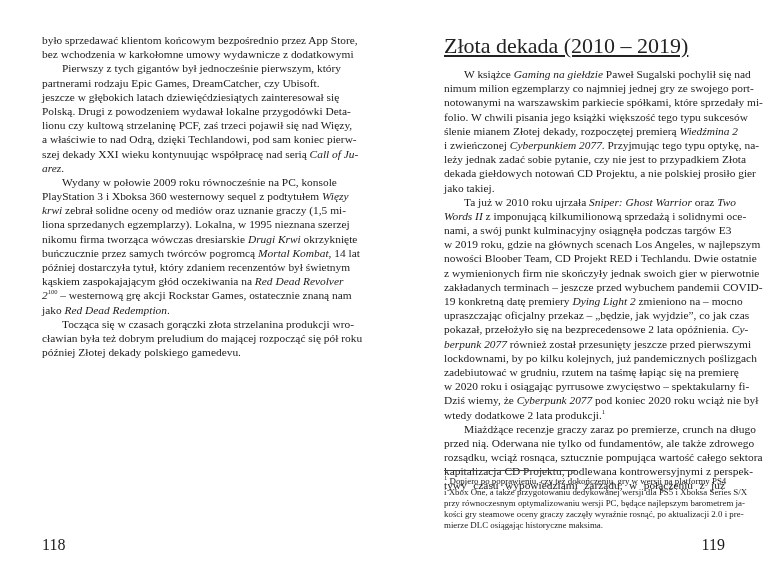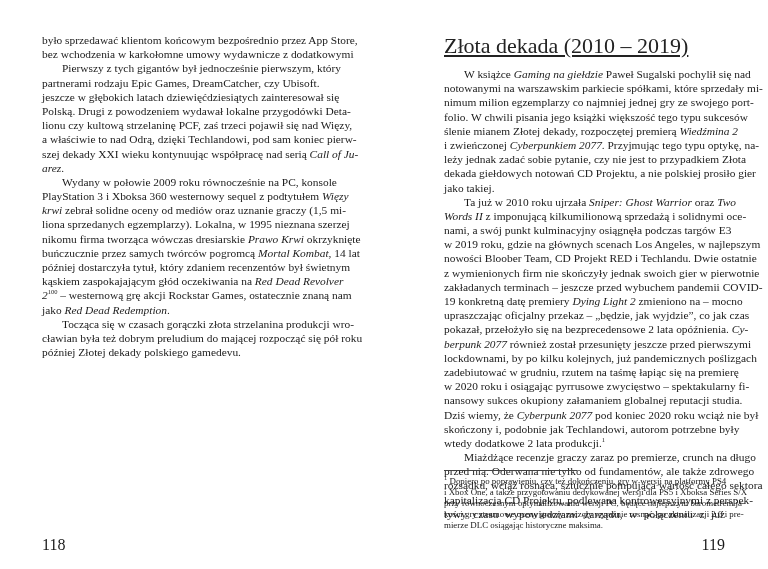--- a/index.html
+++ b/index.html
@@ -36,62 +36,60 @@
       <span class="line"><span>jeszcze w głębokich latach dziewięćdziesiątych zainteresował się</span></span>
       <span class="line"><span>Polską. Drugi z powodzeniem wydawał lokalne przygodówki Deta-</span></span>
       <span class="line"><span>lionu czy kultową strzelaninę PCF, zaś trzeci pojawił się nad Więzy,</span></span>
       <span class="line"><span>a właściwie to nad Odrą, dzięki Techlandowi, pod sam koniec pierw-</span></span>
       <span class="line"><span>szej dekady XXI wieku kontynuując współpracę nad serią </span><i>Call of Ju-</i></span>
       <span class="line last"><i>arez</i><span>.</span></span>
       <span class="line indent"><span>Wydany w połowie 2009 roku równocześnie na PC, konsole</span></span>
       <span class="line"><span>PlayStation 3 i Xboksa 360 westernowy sequel z podtytułem </span><i>Więzy</i></span>
       <span class="line"><i>krwi</i><span> zebrał solidne oceny od mediów oraz uznanie graczy (1,5 mi-</span></span>
       <span class="line"><span>liona sprzedanych egzemplarzy). Lokalna, w 1995 nieznana szerzej</span></span>
-      <span class="line"><span>nikomu firma tworząca wówczas dresiarskie </span><i>Prawo Krwi</i><span> okrzyknięte</span></span>
+      <span class="line"><span>nikomu firma tworząca wówczas dresiarskie </span><i>Drugi Krwi</i><span> okrzyknięte</span></span>
       <span class="line"><span>buńczucznie przez samych twórców pogromcą </span><i>Mortal Kombat</i><span>, 14 lat</span></span>
       <span class="line"><span>później dostarczyła tytuł, który zdaniem recenzentów był świetnym</span></span>
       <span class="line"><span>kąskiem zaspokajającym głód oczekiwania na </span><i>Red Dead Revolver</i></span>
       <span class="line"><i>2</i><sup>100</sup><span> – westernową grę akcji Rockstar Games, ostatecznie znaną nam</span></span>
       <span class="line last"><span>jako </span><i>Red Dead Redemption</i><span>.</span></span>
       <span class="line indent"><span>Tocząca się w czasach gorączki złota strzelanina produkcji wro-</span></span>
       <span class="line"><span>cławian była też dobrym preludium do mającej rozpocząć się pół roku</span></span>
       <span class="line last"><span>później Złotej dekady polskiego gamedevu.</span></span>
     </div>
   <div class="pagenum">118</div>
 </div>
 
 <div class="page right">
   <div class="heading">Złota dekada (2010 – 2019)</div>
   <div class="col" id="right-col">
       <span class="line indent"><span>W książce </span><i>Gaming na giełdzie</i><span> Paweł Sugalski pochylił się nad</span></span>
+      <span class="line"><span>nimum milion egzemplarzy co najmniej jednej gry ze swojego port-</span></span>
       <span class="line"><span>notowanymi na warszawskim parkiecie spółkami, które sprzedały mi-</span></span>
-      <span class="line"><span>nimum milion egzemplarzy co najmniej jednej gry ze swojego port-</span></span>
       <span class="line"><span>folio. W chwili pisania jego książki większość tego typu sukcesów</span></span>
       <span class="line"><span>ślenie mianem Złotej dekady, rozpoczętej premierą </span><i>Wiedźmina 2</i></span>
       <span class="line"><span>i zwieńczonej </span><i>Cyberpunkiem 2077</i><span>. Przyjmując tego typu optykę, na-</span></span>
       <span class="line"><span>leży jednak zadać sobie pytanie, czy nie jest to przypadkiem Złota</span></span>
       <span class="line"><span>dekada giełdowych notowań CD Projektu, a nie polskiej prosiło gier</span></span>
       <span class="line last"><span>jako takiej.</span></span>
       <span class="line indent"><span>Ta już w 2010 roku ujrzała </span><i>Sniper: Ghost Warrior</i><span> oraz </span><i>Two</i></span>
       <span class="line"><i>Words II</i><span> z imponującą kilkumilionową sprzedażą i solidnymi oce-</span></span>
       <span class="line"><span>nami, a swój punkt kulminacyjny osiągnęła podczas targów E3</span></span>
       <span class="line"><span>w 2019 roku, gdzie na głównych scenach Los Angeles, w najlepszym</span></span>
       <span class="line"><span>nowości Bloober Team, CD Projekt RED i Techlandu. Dwie ostatnie</span></span>
       <span class="line"><span>z wymienionych firm nie skończyły jednak swoich gier w pierwotnie</span></span>
       <span class="line"><span>zakładanych terminach – jeszcze przed wybuchem pandemii COVID-</span></span>
       <span class="line"><span>19 konkretną datę premiery </span><i>Dying Light 2</i><span> zmieniono na – mocno</span></span>
       <span class="line"><span>upraszczając oficjalny przekaz – „będzie, jak wyjdzie”, co jak czas</span></span>
       <span class="line"><span>pokazał, przełożyło się na bezprecedensowe 2 lata opóźnienia. </span><i>Cy-</i></span>
       <span class="line"><i>berpunk 2077</i><span> również został przesunięty jeszcze przed pierwszymi</span></span>
       <span class="line"><span>lockdownami, by po kilku kolejnych, już pandemicznych poślizgach</span></span>
       <span class="line"><span>zadebiutować w grudniu, rzutem na taśmę łapiąc się na premierę</span></span>
       <span class="line"><span>w 2020 roku i osiągając pyrrusowe zwycięstwo – spektakularny fi-</span></span>
-      <span class="line"><span>nansowy sukces okupiony załamaniem globalnej reputacji studia.</span></span>
       <span class="line"><span>Dziś wiemy, że </span><i>Cyberpunk 2077</i><span> pod koniec 2020 roku wciąż nie był</span></span>
-      <span class="line"><span>skończony i, podobnie jak Techlandowi, autorom potrzebne były</span></span>
       <span class="line last"><span>wtedy dodatkowe 2 lata produkcji.</span><sup>1</sup></span>
       <span class="line indent"><span>Miażdżące recenzje graczy zaraz po premierze, crunch na długo</span></span>
       <span class="line"><span>przed nią. Oderwana nie tylko od fundamentów, ale także zdrowego</span></span>
       <span class="line"><span>rozsądku, wciąż rosnąca, sztucznie pompująca wartość całego sektora</span></span>
       <span class="line"><span>kapitalizacja CD Projektu, podlewana kontrowersyjnymi z perspek-</span></span>
       <span class="line"><span>tywy czasu wypowiedziami zarządu, w połączeniu z już</span></span>
     </div>
   <div class="fn-rule"></div>
   <div class="footnotes" id="fn-col">
       <span class="line"><sup>1</sup><span> Dopiero po poprawieniu, czy też dokończeniu, gry w wersji na platformy PS4</span></span>

